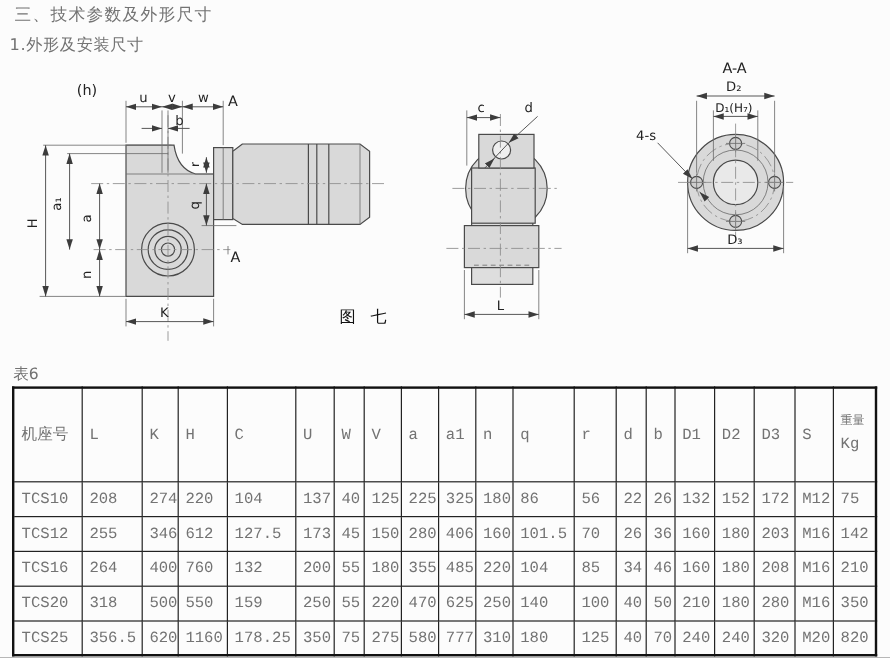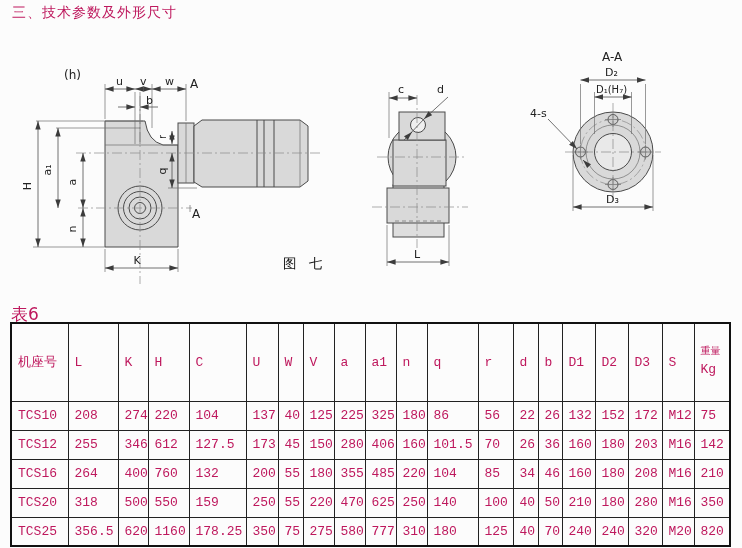--- a/index.html
+++ b/index.html
@@ -1,20 +1,20 @@
 <!DOCTYPE html>
 <html><head>
 <meta charset="utf-8">
 <style>
   html,body{margin:0;padding:0;background:#888;}
   .page{position:relative;width:742px;height:548px;background:#fcfcfc;overflow:hidden;
-        font-family:"DejaVu Sans",sans-serif;color:#be185d;}
+        font-family:"DejaVu Sans",sans-serif;color:#737373;}
   .t1{position:absolute;left:12px;top:4px;font-size:14px;letter-spacing:1px;}
   .t2{position:absolute;left:8px;top:29px;font-size:13.5px;letter-spacing:0.5px;}
-  .tbl-label{position:absolute;left:11px;top:303px;font-size:17px;}
+  .tbl-label{position:absolute;left:11px;top:303px;font-size:13px;}
   svg{position:absolute;left:0;top:48px;}
   .dlbl{font-family:"DejaVu Sans",sans-serif;font-size:11px;fill:#222;}
   .dlbl-big{font-family:"DejaVu Sans",sans-serif;font-size:12px;fill:#222;}
   .dlbl-sm{font-family:"DejaVu Sans",sans-serif;font-size:10px;fill:#222;}
   .cjk{font-size:13.5px;fill:#111;letter-spacing:4px;}
   .part{fill:#d9d9d9;stroke:#4a4a4a;stroke-width:1;}
   .part2{fill:#dedede;stroke:#4a4a4a;stroke-width:1;}
   .ln{stroke:#4a4a4a;stroke-width:1;fill:none;}
   .thin{stroke:#6e6e6e;stroke-width:0.7;fill:none;}
   .dim{stroke:#4f4f4f;stroke-width:0.8;fill:none;}
@@ -32,20 +32,21 @@
   th.wt{white-space:normal;}
   th.wt .wl{display:block;width:17px;word-break:break-all;line-height:1.6;font-size:10px;}
   th.wt .wu{display:block;line-height:1.6;}
 </style>
 </head>
 <body>
 
 <div class="page">
 
   <div class="t1">三、技术参数及外形尺寸</div>
+  <div class="t2">1.外形及安装尺寸</div>
 
   <svg width="742" height="252" viewBox="0 48 742 252">
     <defs>
       <marker id="arr" markerWidth="10" markerHeight="8" refX="8.6" refY="3.5" orient="auto-start-reverse" markerUnits="userSpaceOnUse">
         <path d="M0,0.8 L8.6,3.5 L0,6.2 Z" fill="#3c3c3c"></path>
       </marker>
     </defs>
 
     <g>
 

